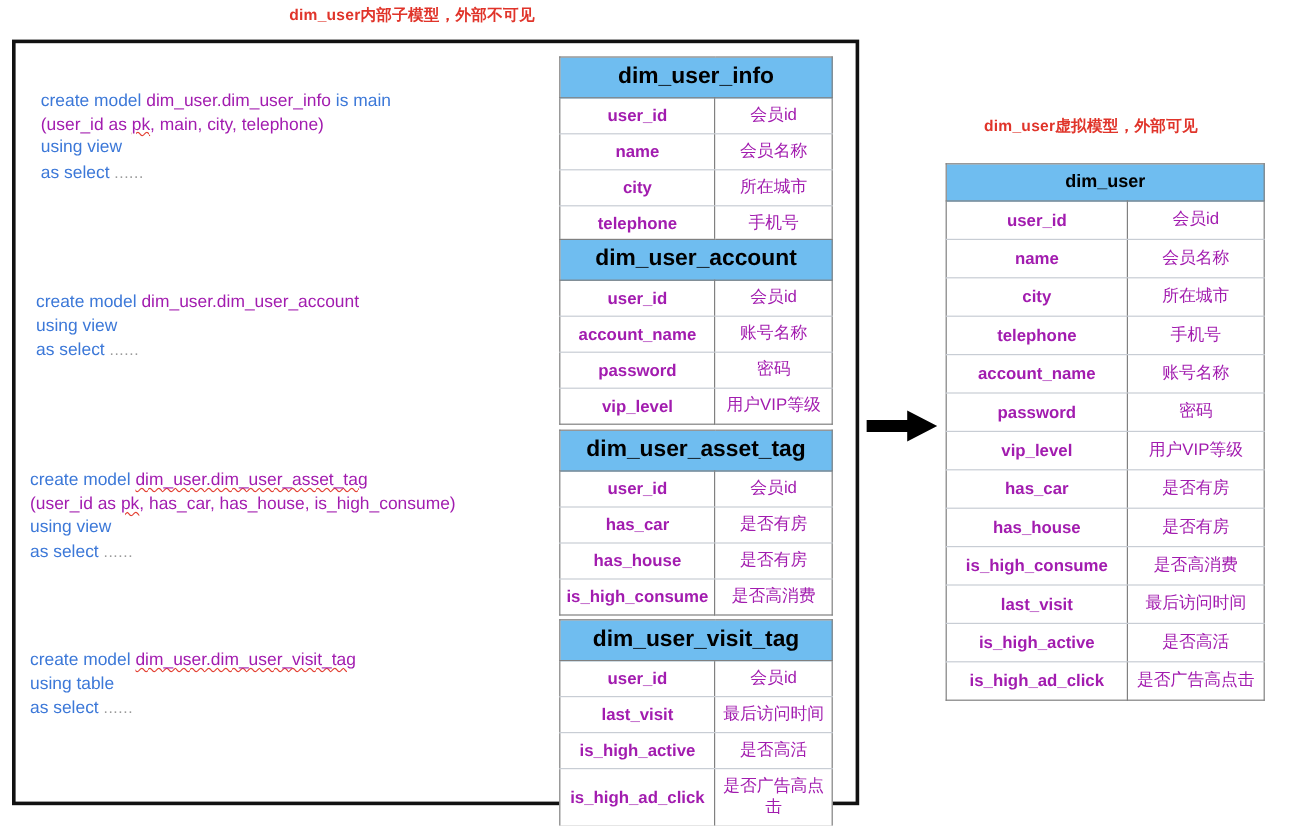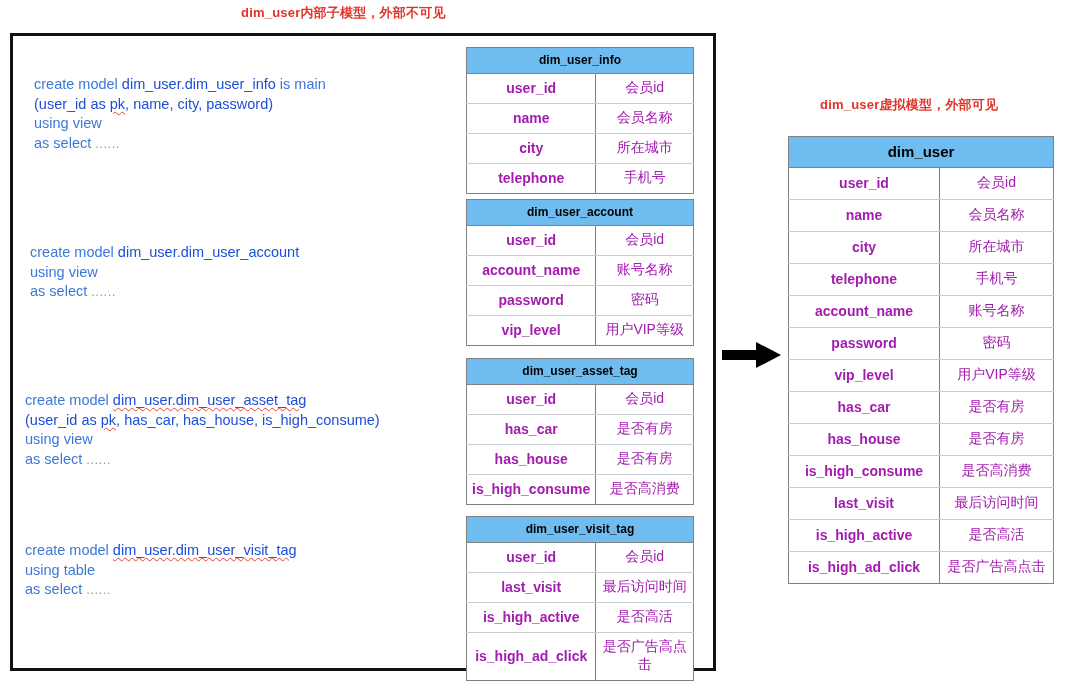--- a/index.html
+++ b/index.html
@@ -42,21 +42,21 @@
   
   .code-block {
     position: absolute;
     font-size: 14.5px;
     line-height: 19.5px;
     color: #595959;
     white-space: nowrap;
   }
   .code-line { display: block; height: 19.5px; }
   .kw { color: #3c78d8; }
-  .ident { color: #1d4ed8; }
+  .ident { color: #a21caf; }
   .dots { color: #9a9a9a; font-size: 13px; letter-spacing: 0.5px; }
   .sq {
     text-decoration: underline;
     text-decoration-style: wavy;
     text-decoration-color: #e34234;
     text-decoration-thickness: 1px;
     text-underline-offset: 2px;
   }
 
   #code-0 { left: 34px; top: 75px; }
@@ -69,21 +69,21 @@
     position: absolute;
     border-collapse: collapse;
     border: 1px solid #808080;
     background: #ffffff;
     table-layout: fixed;
   }
   .ent-table th {
     background: #6fbdf0;
     color: #000000;
     font-weight: bold;
-    font-size: 12px;
+    font-size: 19px;
     text-align: center;
     padding: 5px 2px 6px 2px;
     border: 1px solid #808080;
   }
   .ent-table td {
     border-left: 1px solid #808080;
     border-right: 1px solid #808080;
     border-top: 1px solid #c8cdd4;
     border-bottom: 1px solid #c8cdd4;
     text-align: center;
@@ -125,21 +125,21 @@
 <body>
 
 <div class="title-red" id="title-internal">dim_user内部子模型，外部不可见</div>
 
 <div class="title-red" id="title-virtual">dim_user虚拟模型，外部可见</div>
 
 <div id="internal-box"></div>
 
 <div class="code-block" id="code-0">
     <span class="code-line"><span class="kw">create model </span><span class="ident">dim_user.dim_user_info </span><span class="kw">is main</span></span>
-    <span class="code-line"><span class="ident">(user_id as </span><span class="ident sq">pk</span><span class="ident">, name, city, password)</span></span>
+    <span class="code-line"><span class="ident">(user_id as </span><span class="ident sq">pk</span><span class="ident">, main, city, telephone)</span></span>
     <span class="code-line"><span class="kw">using view</span></span>
     <span class="code-line"><span class="kw">as select </span><span class="dots"> ......</span></span>
   </div>
 <div class="code-block" id="code-1">
     <span class="code-line"><span class="kw">create model </span><span class="ident">dim_user.dim_user_account</span></span>
     <span class="code-line"><span class="kw">using view</span></span>
     <span class="code-line"><span class="kw">as select </span><span class="dots"> ......</span></span>
   </div>
 <div class="code-block" id="code-2">
     <span class="code-line"><span class="kw">create model </span><span class="ident sq">dim_user.dim_user_asset_tag</span></span>

